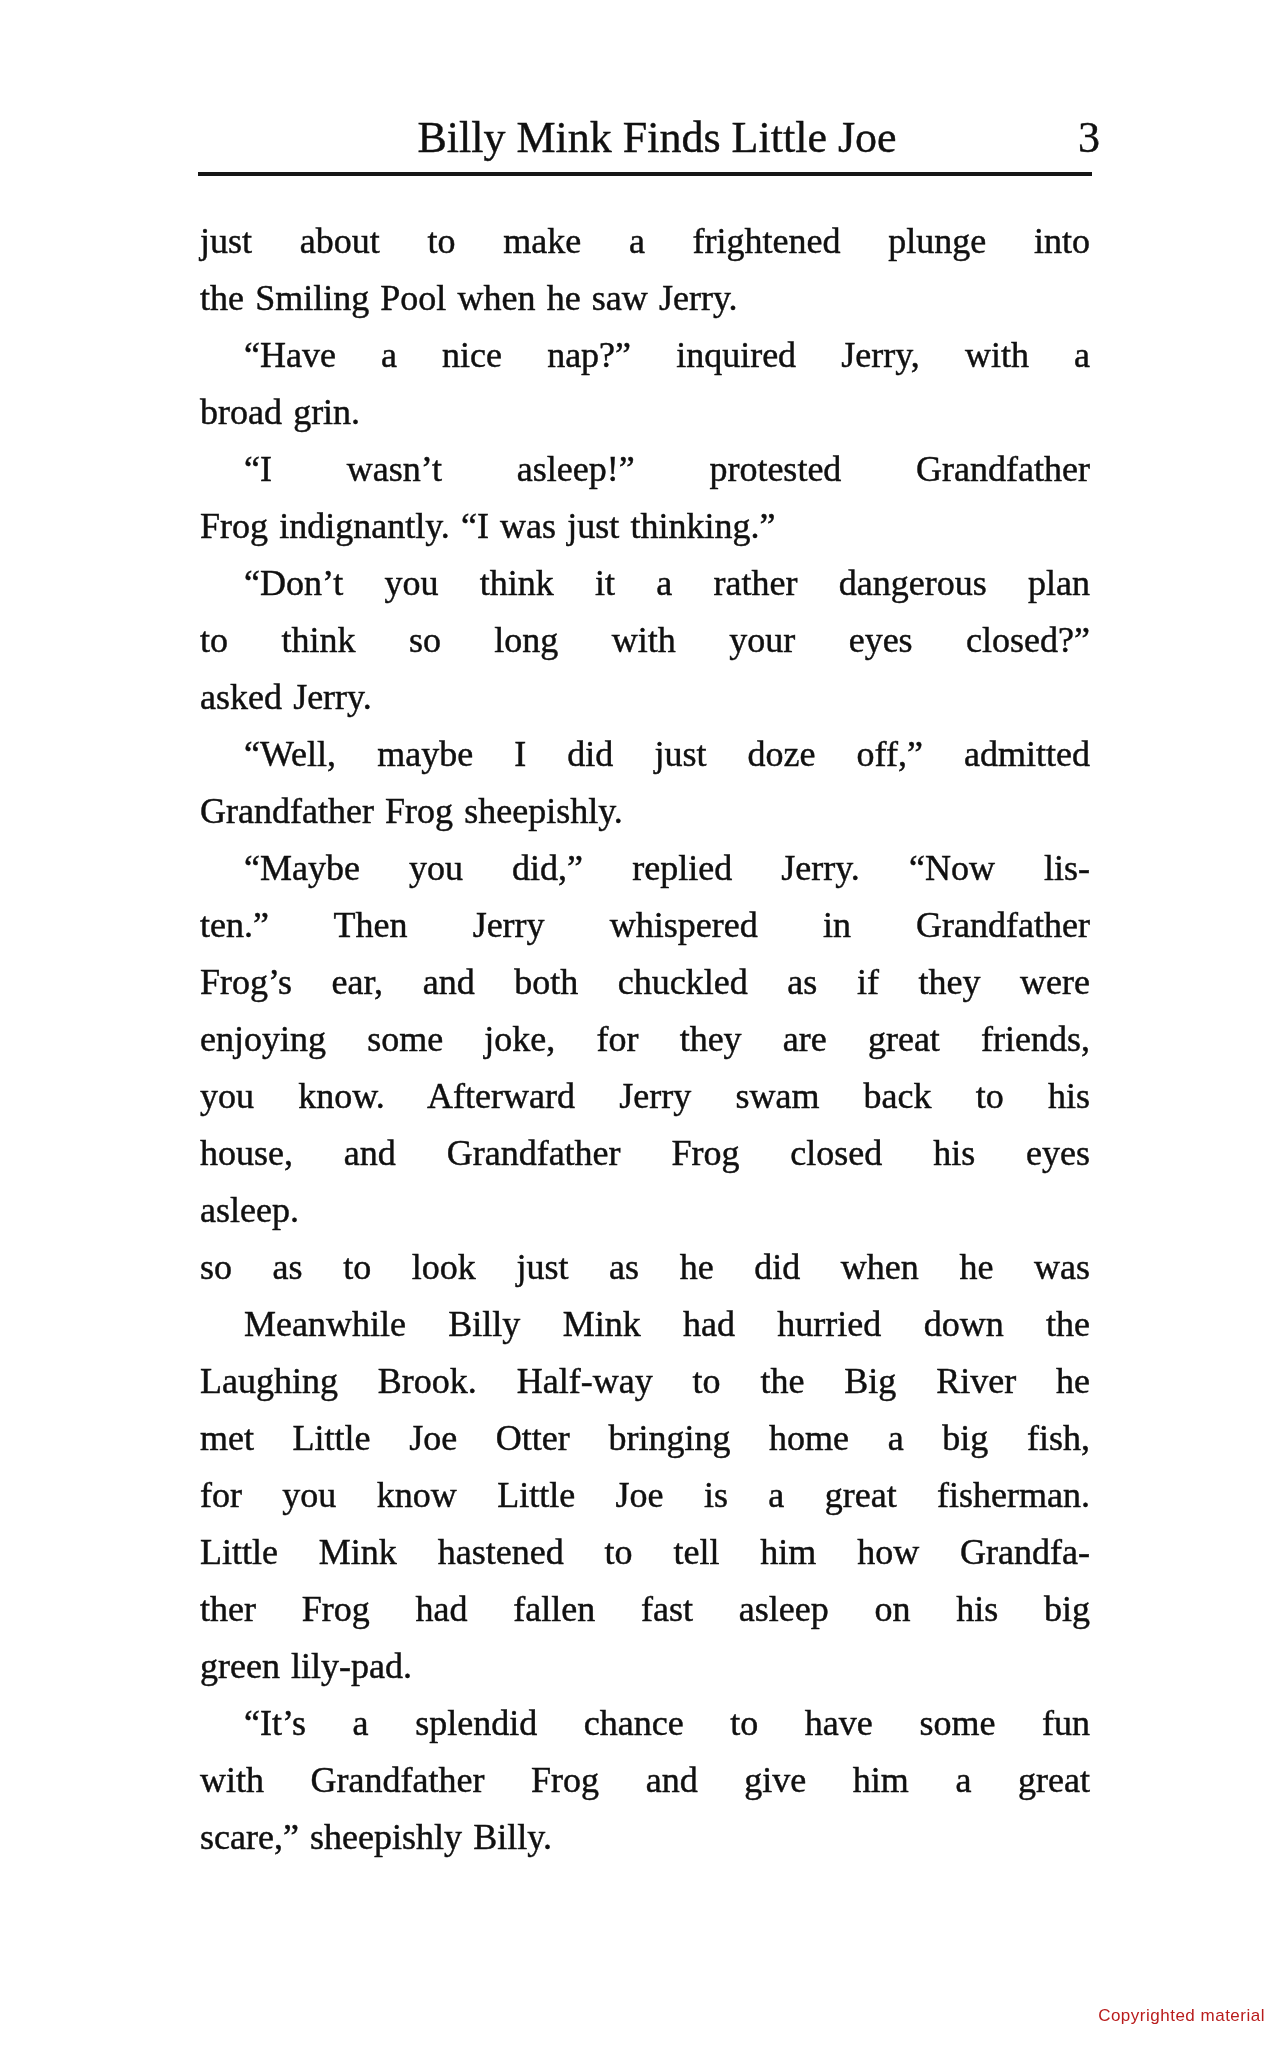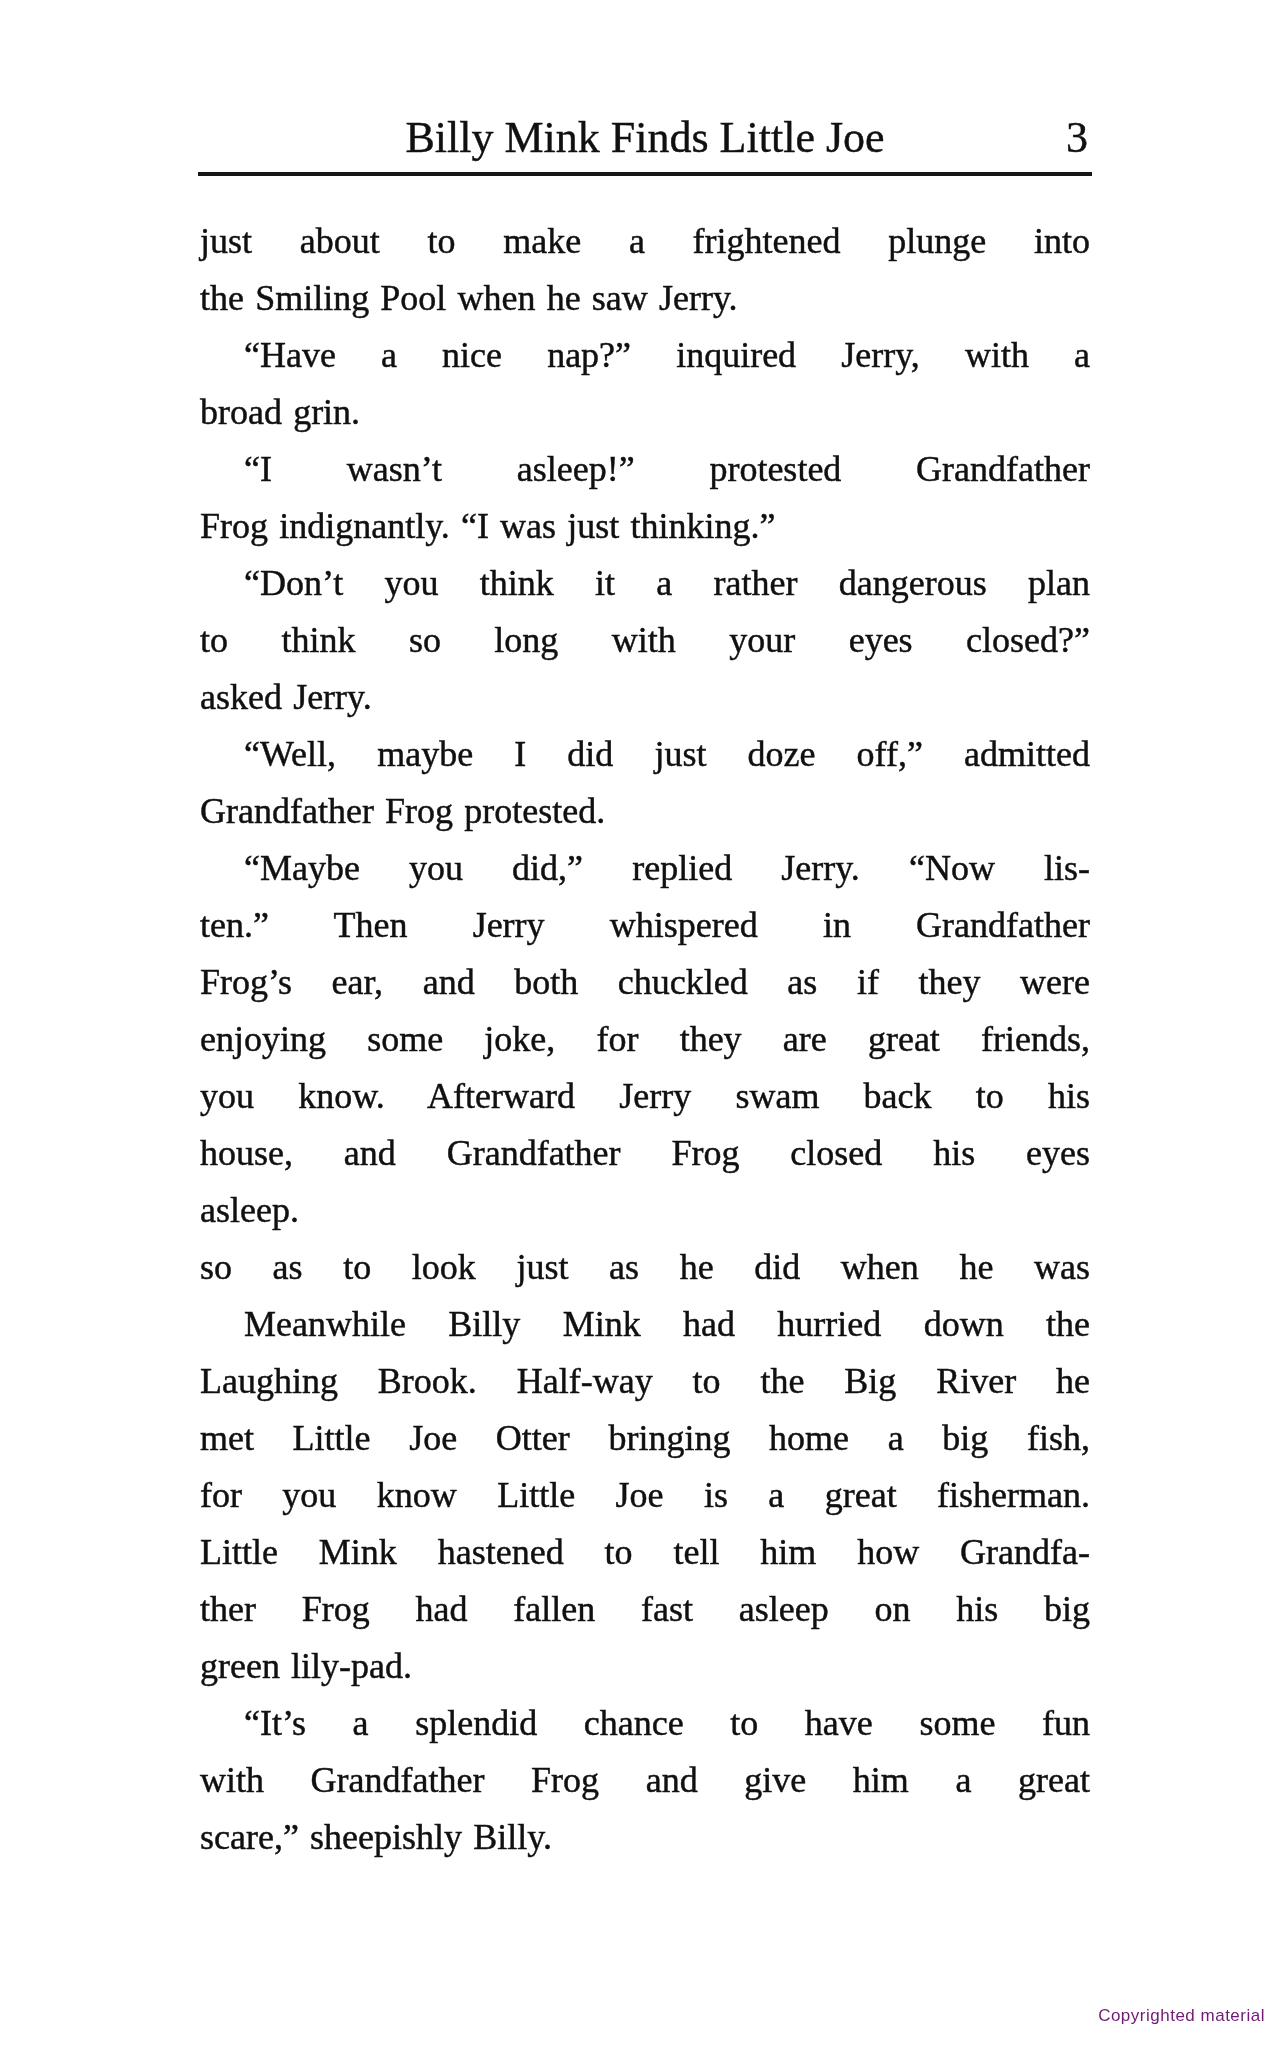--- a/index.html
+++ b/index.html
@@ -11,21 +11,21 @@
     position: relative;
     width: 1280px;
     height: 2048px;
     background: #ffffff;
     overflow: hidden;
     font-family: "Liberation Serif", serif;
     color: #101010;
   }
   .header {
     position: absolute;
-    left: 200px;
+    left: 212px;
     top: 112px;
     width: 890px;
     height: 52px;
     line-height: 52px;
     font-size: 44px;
     text-align: center;
     -webkit-text-stroke: 0.4px;
   }
   .header .pagenum {
     position: absolute;
@@ -67,21 +67,21 @@
   .line.just.indent {
     width: 846px;
   }
   .watermark {
     position: absolute;
     right: 15px;
     top: 2006px;
     font-family: "Liberation Sans", sans-serif;
     font-size: 17px;
     letter-spacing: 0.5px;
-    color: #701a75;
+    color: #b91c1c;
   }
 </style>
 </head>
 <body>
 
 <div class="page">
 
   <div class="header">
     <span>Billy Mink Finds Little Joe</span>
     <span class="pagenum">3</span>
@@ -93,21 +93,21 @@
       <div class="line just">just about to make a frightened plunge into</div>
       <div class="line">the Smiling Pool when he saw Jerry.</div>
       <div class="line just indent">“Have a nice nap?” inquired Jerry, with a</div>
       <div class="line">broad grin.</div>
       <div class="line just indent">“I wasn’t asleep!” protested Grandfather</div>
       <div class="line">Frog indignantly. “I was just thinking.”</div>
       <div class="line just indent">“Don’t you think it a rather dangerous plan</div>
       <div class="line just">to think so long with your eyes closed?”</div>
       <div class="line">asked Jerry.</div>
       <div class="line just indent">“Well, maybe I did just doze off,” admitted</div>
-      <div class="line">Grandfather Frog protested.</div>
+      <div class="line">Grandfather Frog sheepishly.</div>
       <div class="line just indent">“Maybe you did,” replied Jerry. “Now lis-</div>
       <div class="line just">ten.” Then Jerry whispered in Grandfather</div>
       <div class="line just">Frog’s ear, and both chuckled as if they were</div>
       <div class="line just">enjoying some joke, for they are great friends,</div>
       <div class="line just">you know. Afterward Jerry swam back to his</div>
       <div class="line just">house, and Grandfather Frog closed his eyes</div>
       <div class="line">asleep.</div>
       <div class="line just">so as to look just as he did when he was</div>
       <div class="line just indent">Meanwhile Billy Mink had hurried down the</div>
       <div class="line just">Laughing Brook. Half-way to the Big River he</div>

